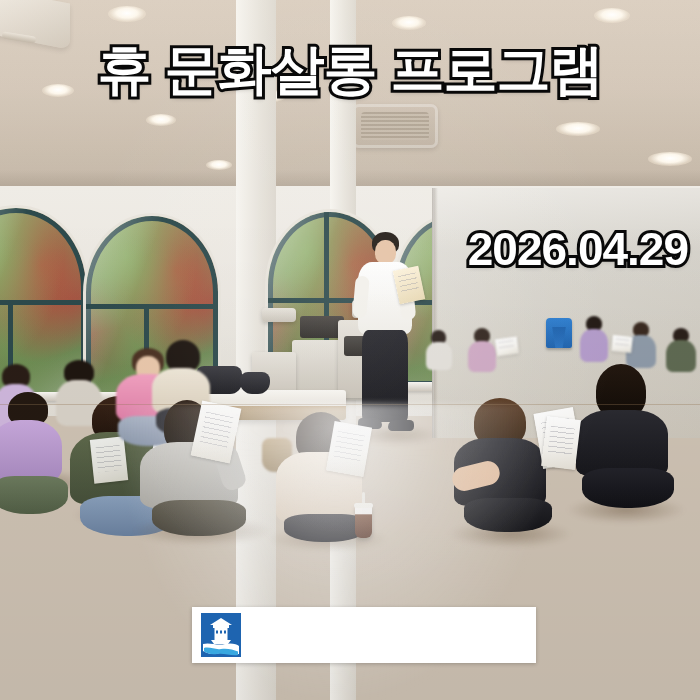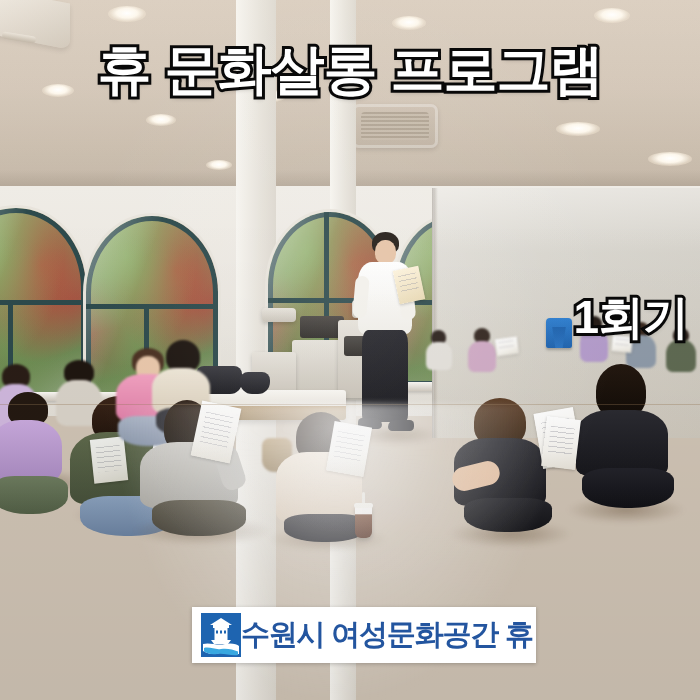--- a/index.html
+++ b/index.html
@@ -423,22 +423,22 @@
 
     <div class="floor-seam" style="top:404px;"></div>
     <div class="floor-sheen" style="top:404px;"></div>
     <div class="grade"></div>
   </div>
 
   <div class="overlay">
     <div id="title-line1" class="ko-outline">휴 문화살롱 프로그램</div>
 
 
-
-    <div id="session-text" class="ko-outline">1회기</div>
+    <div id="date-text" class="ko-outline">2026.04.29</div>
+
   </div>
 
   <div id="logo-bar">
     <div id="logo-emblem">
       <svg width="40" height="44" viewBox="0 0 40 44" aria-hidden="true">
         <rect x="0" y="0" width="40" height="44" fill="#1e64b0"></rect>
 
         <path d="M20 5 L31 12 L9 12 Z" fill="#ffffff"></path>
         <rect x="12" y="12" width="16" height="3" fill="#ffffff"></rect>
 
@@ -446,16 +446,15 @@
         <rect x="15" y="17.5" width="2" height="3" fill="#1e64b0"></rect>
         <rect x="19" y="17.5" width="2" height="3" fill="#1e64b0"></rect>
         <rect x="23" y="17.5" width="2" height="3" fill="#1e64b0"></rect>
 
         <path d="M10 27 L30 27 L27 31 L13 31 Z" fill="#ffffff"></path>
 
         <path d="M2 31 C9 29 16 33 24 31 C30 29.5 36 31 38 33 L38 41 C31 42.5 24 39 17 40.5 C10 42 5 40 2 38 Z" fill="#ffffff"></path>
         <path d="M3 35 C9 33.5 14 37 20 36 C26 35 32 36.5 37 38.5 L37 42 C30 43 23 40 16 41 C10 41.8 6 40.3 3 38.6 Z" fill="#39a8e0"></path>
       </svg>
     </div>
-    <div id="logo-text">수원시 여성문화공간 휴</div>
   </div>
 
 </div>
 
 </body></html>

